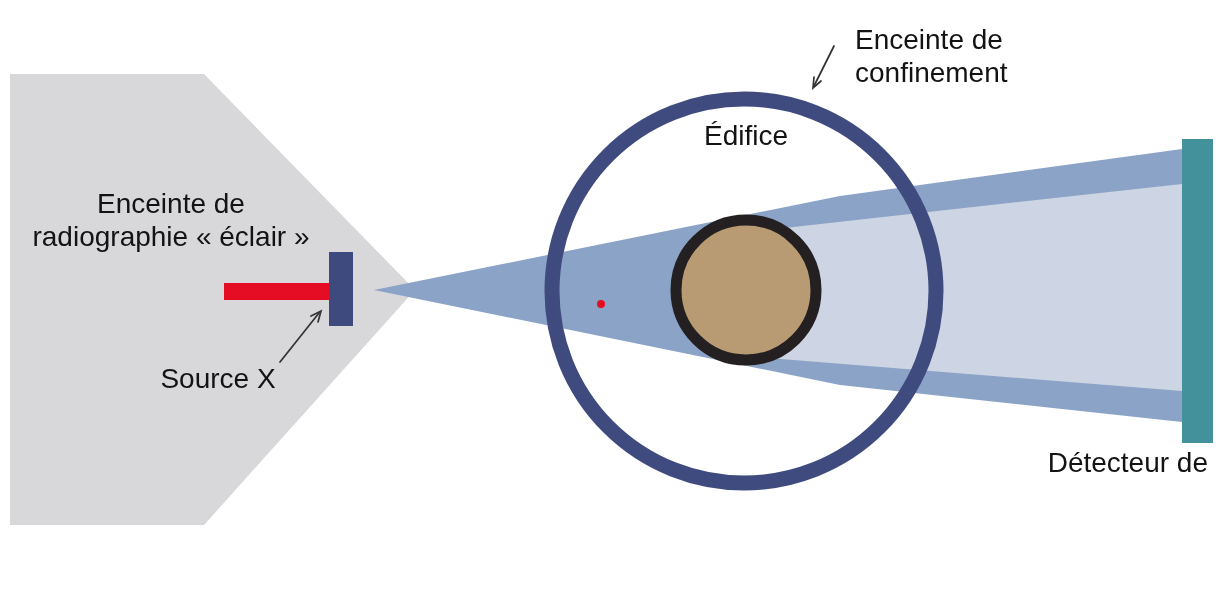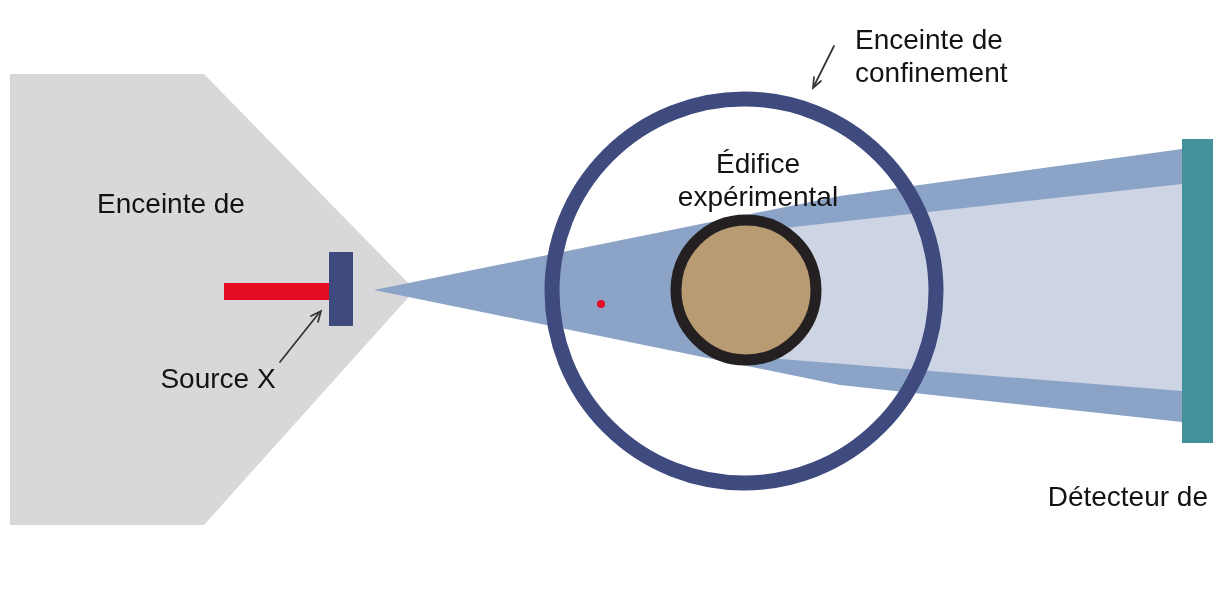--- a/index.html
+++ b/index.html
@@ -21,22 +21,22 @@
     font-weight: 500;
     letter-spacing: 0px;
     white-space: nowrap;
   }
   .label span { display: block; }
   .center { transform: translateX(-50%); text-align: center; }
   .right   { text-align: right; }
   .lbl-machine   { left: 171px;  top: 187px; }
   .lbl-source    { left: 218px;  top: 362px; }
   .lbl-enceinte  { left: 855px;  top: 23px;  }
-  .lbl-edifice   { left: 746px;  top: 147px; margin-left: 12px; }
-  .lbl-detecteur { right: 23px;  top: 480px; }
+  .lbl-edifice   { left: 746px;  top: 119px; }
+  .lbl-detecteur { right: 23px;  top: 446px; }
 </style>
 </head>
 <body>
 
 <div class="stage">
 
   <svg class="diagram-svg" width="1231" height="606" viewBox="0 0 1231 606">
 
     <polygon points="10,74 204,74 415,290 204,525 10,525" fill="#d8d8da"></polygon>
 
@@ -65,33 +65,33 @@
 
       <g>
         <line x1="280" y1="362" x2="319" y2="313"></line>
         <polyline points="311,316 321,311 318,322"></polyline>
       </g>
     </g>
   </svg>
 
   <div class="label center lbl-machine">
     <span>Enceinte de</span>
+    <span>radiographie « éclair »</span>
   </div>
 
   <div class="label center lbl-source">
     <span>Source X</span>
   </div>
 
   <div class="label lbl-enceinte">
     <span>Enceinte de</span>
     <span>confinement</span>
   </div>
 
   <div class="label center lbl-edifice">
     <span>Édifice</span>
-    <span>expérimental</span>
   </div>
 
   <div class="label right lbl-detecteur">
     <span>Détecteur de</span>
   </div>
 
 </div>
 
 </body></html>

